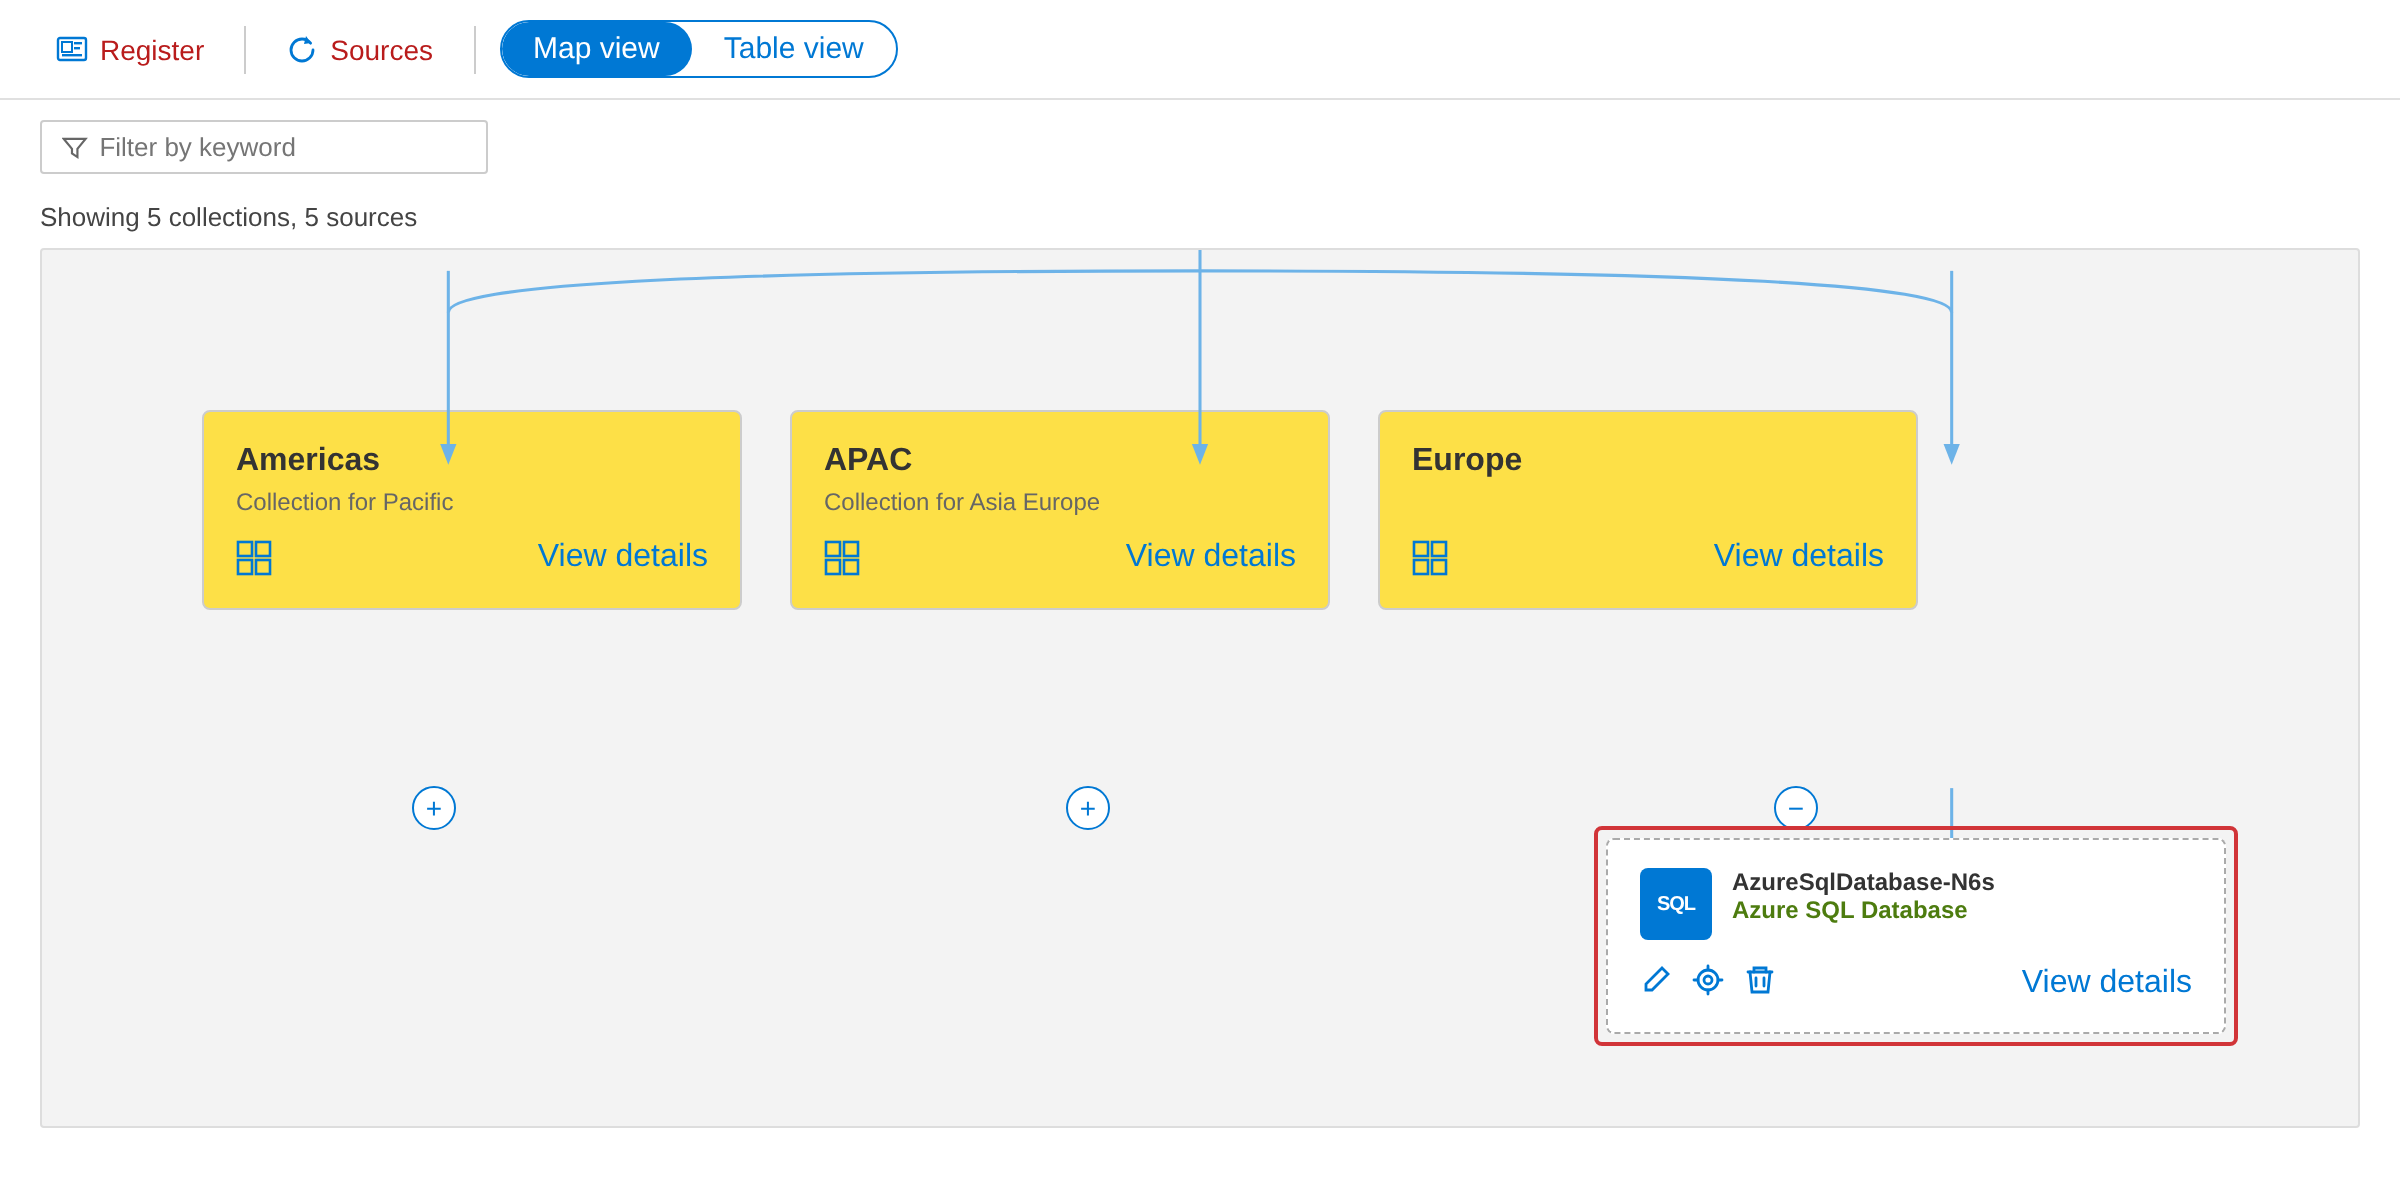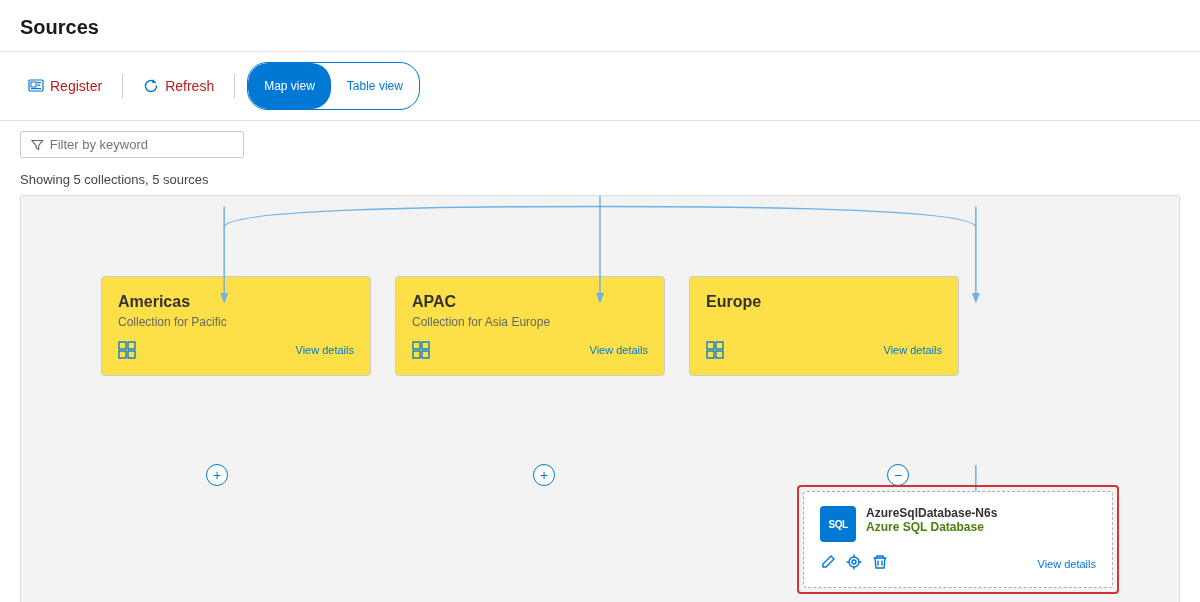--- a/index.html
+++ b/index.html
@@ -5,21 +5,21 @@
     * { box-sizing: border-box; margin: 0; padding: 0; }
     body { font-family: 'Segoe UI', Arial, sans-serif; background: #fff; color: #333; font-size: 14px; }
 
     .page-header { padding: 16px 20px 12px; border-bottom: 1px solid #e0e0e0; }
     .page-title { font-size: 20px; font-weight: 600; color: #1a1a1a; }
 
     .toolbar { display: flex; align-items: center; gap: 8px; padding: 10px 20px; border-bottom: 1px solid #e0e0e0; }
     .toolbar-btn { display: flex; align-items: flex-start; gap: 6px; background: none; border: none; color: #b91c1c; cursor: pointer; font-size: 14px; padding: 4px 8px; }
     .toolbar-divider { width: 1px; height: 24px; background: #ccc; margin: 0 4px; }
     .view-toggle { display: flex; border: 1px solid #0078d4; border-radius: 20px; overflow: hidden; }
-    .view-btn { padding: 16px 16px; font-size: 12px; cursor: pointer; border: none; background: none; color: #0078d4; }
+    .view-btn { padding: 5px 16px; font-size: 15px; cursor: pointer; border: none; background: none; color: #0078d4; }
     .view-btn.active { background: #0078d4; color: #fff; border-radius: 20px; }
 
     .filter-bar { padding: 10px 20px; }
     .filter-input-wrapper { display: flex; align-items: center; border: 1px solid #ccc; border-radius: 2px; padding: 5px 10px; width: 224px; gap: 6px; background: #fff; }
     .filter-input { border: none; outline: none; font-size: 13px; color: #555; width: 100%; }
 
     .showing-text { padding: 4px 20px 8px; font-size: 13px; color: #444; }
 
     .canvas { background: #f3f3f3; margin: 0 20px; border: 1px solid #ddd; border-radius: 2px; padding: 20px; min-height: 440px; position: relative; overflow: hidden; }
 
@@ -33,21 +33,21 @@
       background: #fde047;
       border: 1px solid #ccc;
       border-radius: 4px;
       padding: 16px;
       width: 270px;
       flex-shrink: 0;
     }
     .card-title { font-size: 16px; font-weight: 600; margin-bottom: 4px; }
     .card-subtitle { font-size: 12px; color: #666; margin-bottom: 12px; }
     .card-footer { display: flex; align-items: center; justify-content: space-between; }
-    .view-details-link { color: #0078d4; cursor: pointer; font-size: 11px; }
+    .view-details-link { color: #0078d4; cursor: pointer; font-size: 16px; }
 
     
     .expand-circle {
       width: 22px; height: 22px; border-radius: 50%; border: 1.5px solid #0078d4;
       display: flex; align-items: center; justify-content: center;
       background: #fff; color: #0078d4; font-size: 14px; font-weight: 300;
       position: absolute; cursor: pointer;
     }
 
     
@@ -75,44 +75,41 @@
     .source-name { font-size: 12px; font-weight: 600; }
     .source-type { font-size: 12px; color: #4d7c0f; font-weight: bold; }
     .source-card-footer { display: flex; align-items: center; justify-content: space-between; }
     .source-actions { display: flex; gap: 10px; }
     .action-icon { color: #0078d4; font-size: 15px; cursor: pointer; }
   </style>
 </head>
 <body>
 
 <div>
-  <div class="page-header">
-    <span class="page-title">Sources</span>
-  </div>
 
   <div class="toolbar">
     <button class="toolbar-btn">
       <svg width="16" height="16" viewBox="0 0 16 16" fill="#0078d4">
         <rect x="1" y="2" width="14" height="11" rx="1" fill="none" stroke="#0078d4" stroke-width="1.2"></rect>
         <rect x="3" y="4" width="5" height="5" fill="none" stroke="#0078d4" stroke-width="1"></rect>
         <rect x="9" y="4" width="4" height="1.2" fill="#0078d4"></rect>
         <rect x="9" y="6.5" width="3" height="1.2" fill="#0078d4"></rect>
         <rect x="3" y="10" width="10" height="1.2" fill="#0078d4"></rect>
       </svg>
       <span>Register</span>
     </button>
 
     <div class="toolbar-divider"></div>
 
     <button class="toolbar-btn">
       <svg width="16" height="16" viewBox="0 0 16 16" fill="none" stroke="#0078d4" stroke-width="1.4">
         <path d="M13.5 8A5.5 5.5 0 1 1 8 2.5c1.8 0 3.3.85 4.3 2.1" stroke-linecap="round"></path>
         <polyline points="10,1 12.5,4.5 9,5" fill="#0078d4" stroke="none"></polyline>
       </svg>
-      <span>Refresh</span>
+      <span>Sources</span>
     </button>
 
     <div class="toolbar-divider"></div>
 
     <div class="view-toggle">
       <button class="view-btn active">Map view</button>
       <button class="view-btn">Table view</button>
     </div>
   </div>
 </div>

